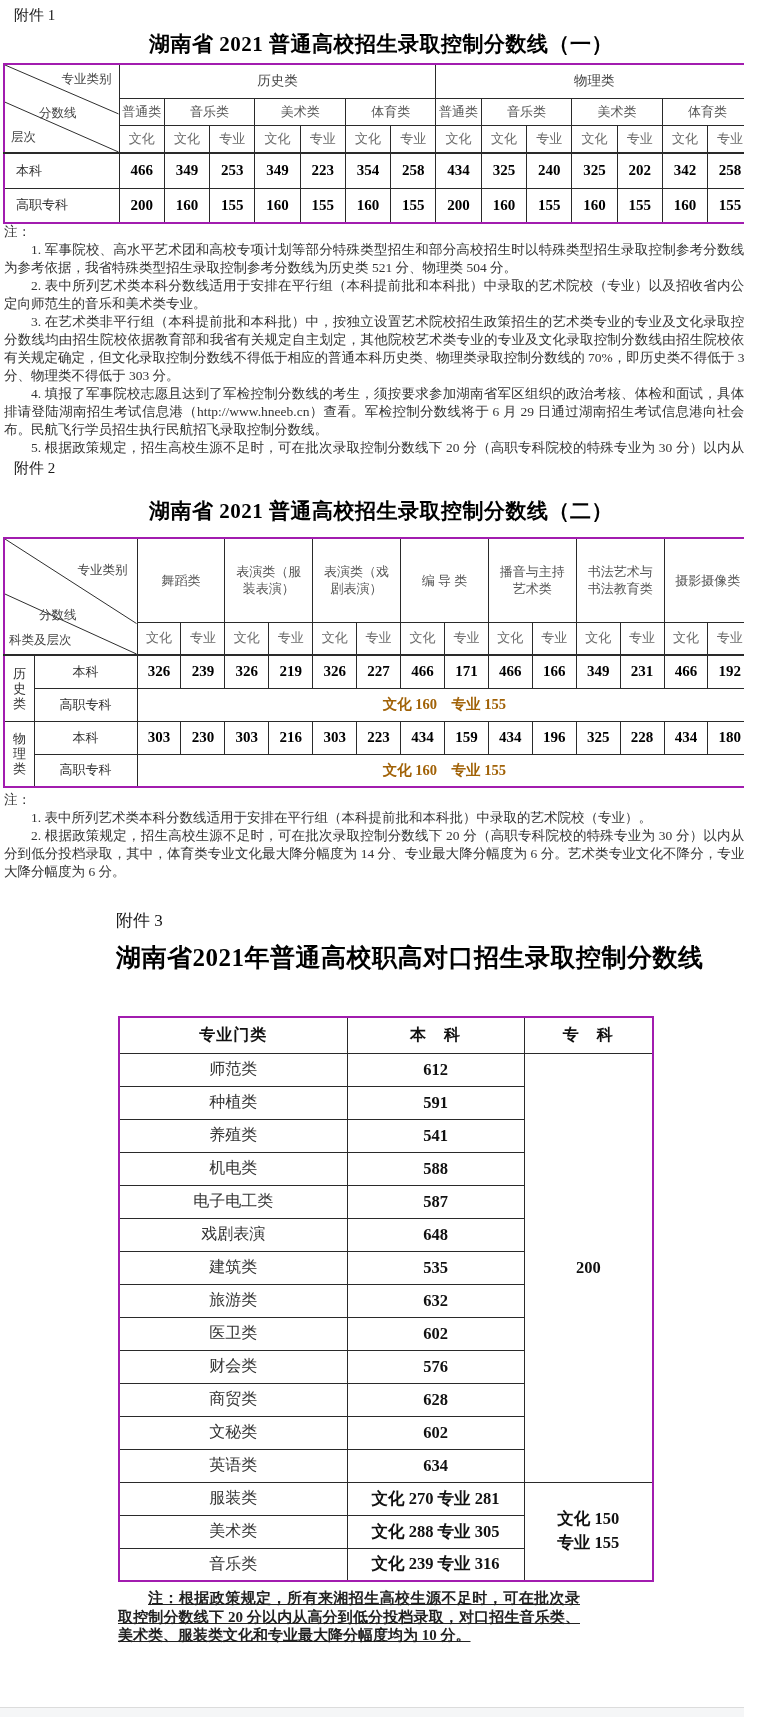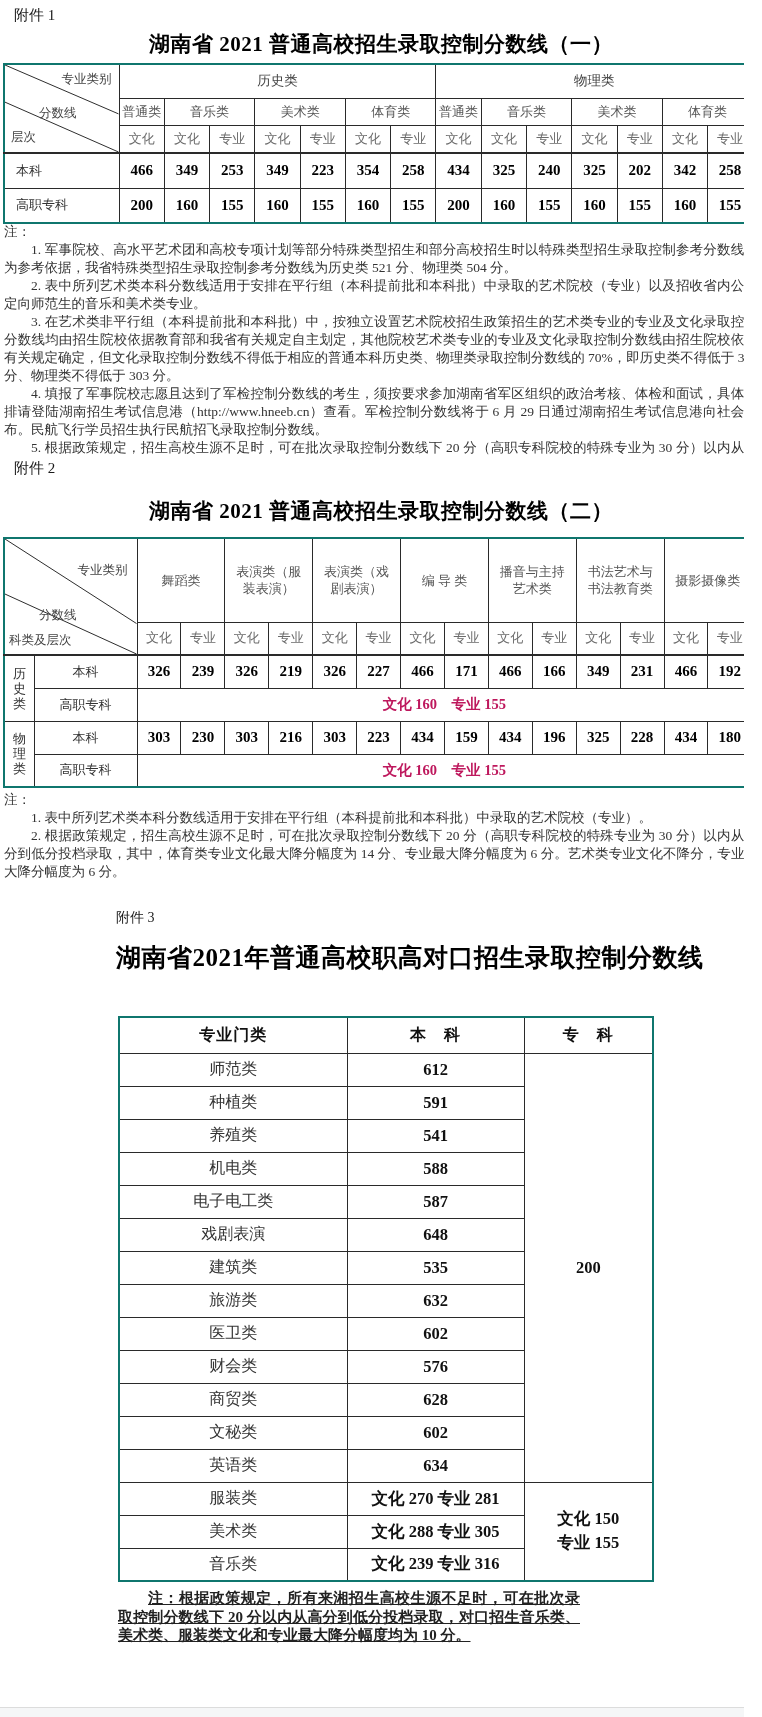--- a/index.html
+++ b/index.html
@@ -2,31 +2,31 @@
 <html><head>
 <meta charset="utf-8">
 <style>
   html,body{margin:0;padding:0;background:#fff;}
   .page{position:relative;width:744px;height:1717px;background:#ffffff;overflow:hidden;
         font-family:"Liberation Serif","DejaVu Serif",serif;color:#222;}
 
   .attlabel{position:absolute;font-size:15px;color:#1a1a1a;white-space:nowrap;}
   .att1{left:14px;top:6px;}
   .att2{left:14px;top:459px;}
-  .att3{left:116px;top:909px;font-size:14px;}
+  .att3{left:116px;top:909px;font-size:17px;}
 
   .doc-title{position:absolute;left:0;width:762px;text-align:center;font-weight:bold;
              font-size:21px;color:#000;letter-spacing:0.5px;white-space:nowrap;}
   .title1{top:30px;}
   .title2{top:497px;}
   .title3{position:absolute;left:116px;top:941px;font-size:25px;font-weight:bold;color:#000;
           letter-spacing:0.5px;white-space:nowrap;}
 
   table.scoretable{position:absolute;border-collapse:collapse;table-layout:fixed;
-                   border:2px solid #0f766e;}
+                   border:2px solid #a21caf;}
   table.scoretable td{border:1px solid #2a2a2a;text-align:center;vertical-align:middle;
                       padding:0;overflow:hidden;}
 
   
   .t1{left:3px;top:63px;width:751px;}
   .t1 col.ch{width:115px;}
   .t1 tr.h1{height:34px;} .t1 tr.h2{height:27px;} .t1 tr.h3{height:28px;} .t1 tr.d{height:35px;}
   .grp{font-size:13.5px;color:#444;}
   .cat{font-size:13px;color:#555;}
   .sub{font-size:13px;color:#6b6b6b;}
@@ -47,21 +47,21 @@
   .t2 col.ck{width:30px;} .t2 col.cl{width:103px;}
   .t2 tr.h1{height:84px;} .t2 tr.h2{height:33px;} .t2 tr.d{height:33px;}
   .grp2{font-size:13px;color:#555;line-height:17px;padding:0 6px !important;}
   .t2 tr.h2 td{border-bottom-width:2px;}
   .t2 .corner{border-bottom-width:2px;}
   .t2 .c-top{top:23px;right:9px;}
   .t2 .c-mid{top:68px;left:34px;}
   .t2 .c-bot{bottom:5px;left:4px;}
   .kelie{font-size:13px;color:#333;line-height:15px;word-break:break-all;padding:0 8px !important;}
   .lvl{font-size:13px;color:#333;}
-  .merged{font-size:14.5px;font-weight:600;color:#be185d;}
+  .merged{font-size:14.5px;font-weight:600;color:#a16207;}
 
   
   .notes{position:absolute;left:4px;width:754px;font-size:13.5px;color:#333;
          line-height:18px;text-align:justify;overflow:hidden;}
   .notes1{top:223px;height:234px;}
   .notes2{top:791px;height:112px;}
   .nlabel{text-indent:0;}
   .notes p{margin:0;text-indent:27px;}
 
   

